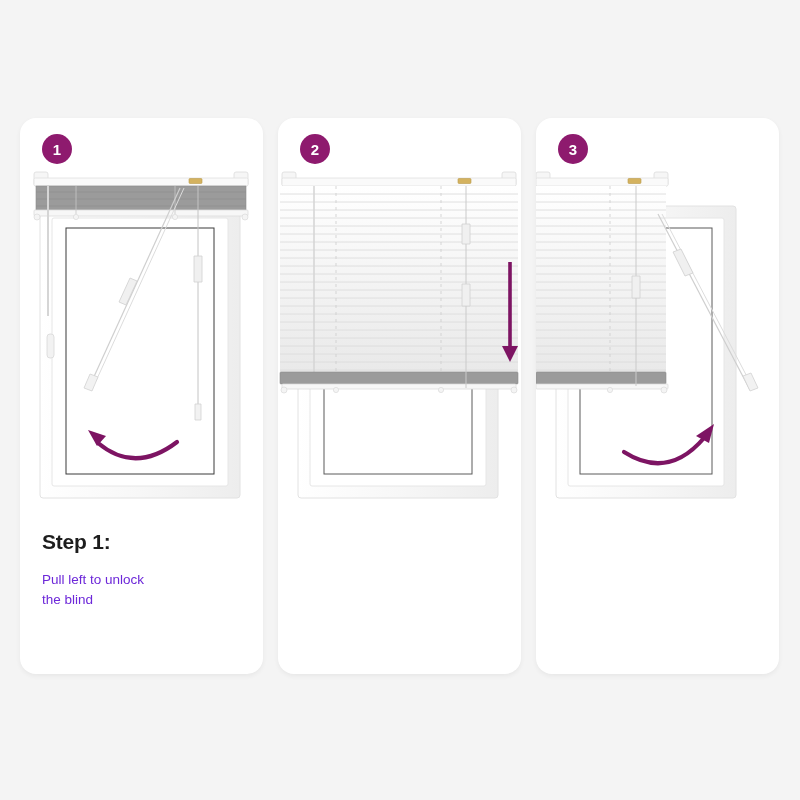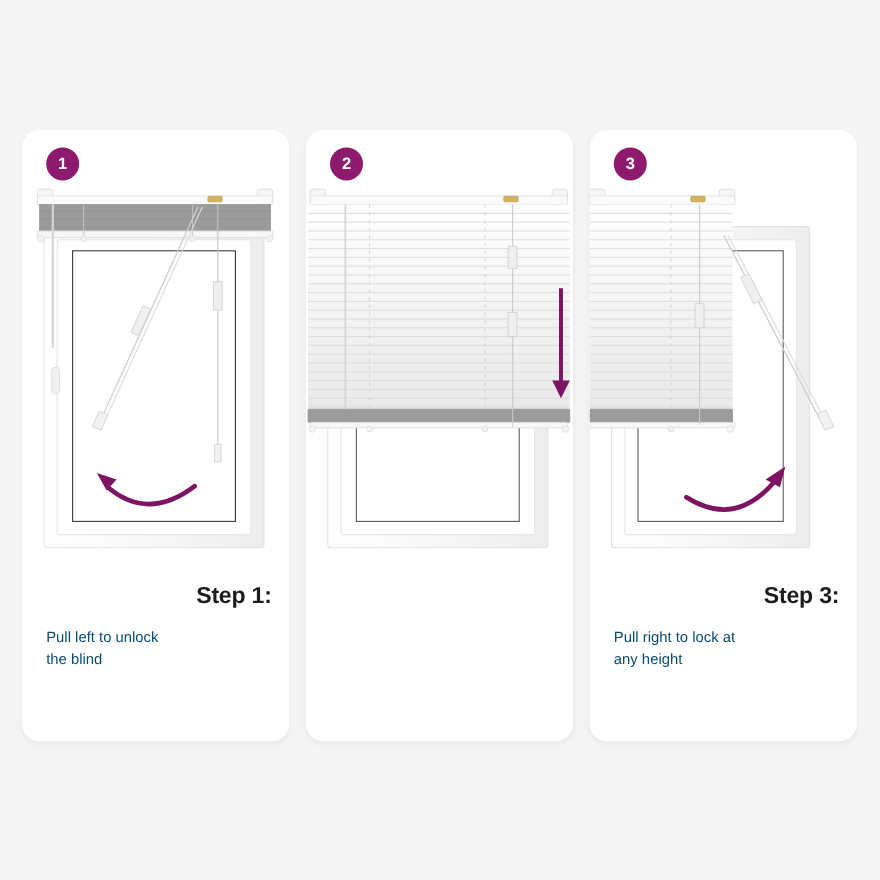--- a/index.html
+++ b/index.html
@@ -28,24 +28,24 @@
     width:30px;height:30px;border-radius:50%;
     display:flex;align-items:center;justify-content:center;
     color:#fff;font-size:15px;font-weight:bold;
     line-height:1;
   }
   .illus{position:absolute;left:0;top:48px;width:243px;height:352px;}
   .illus svg{display:block;width:243px;height:352px;}
   .textblock{position:absolute;left:22px;top:412px;width:205px;}
   .step-title{
     font-size:21px;font-weight:bold;color:#1d1d1d;
-    margin:0 0 16px 0;letter-spacing:-0.2px;text-align:right;
+    margin:0 0 16px 0;letter-spacing:-0.2px;
   }
   .step-desc{
-    font-size:13.5px;color:#0c4a6e;line-height:1.45;
+    font-size:13.5px;color:#6d28d9;line-height:1.45;
     margin:0;white-space:pre-line;
   }
 </style>
 </head>
 <body>
 
 <div id="stage">
 
   <div class="cards">
 
@@ -262,21 +262,16 @@
           <line x1="122" y1="48" x2="214" y2="224" stroke="#cfcfcf" stroke-width="1.2"></line>
           <line x1="126" y1="48" x2="218" y2="224" stroke="#dcdcdc" stroke-width="1"></line>
           <path d="M137 86 l8 -3 l12 24 l-8 3 z" fill="#f0f0f0" stroke="#cfcfcf" stroke-width="0.8"></path>
           <path d="M207 210 l8 -3 l7 15 l-8 3 z" fill="#f2f2f2" stroke="#d2d2d2" stroke-width="0.8"></path>
 
           <path d="M88 286 Q132 314 168 272" fill="none" stroke="#7d1463" stroke-width="4.2" stroke-linecap="round"></path>
           <path d="M178 258 l-5 19 l-13 -7 z" fill="#7d1463"></path>
         </svg>
       </div>
 
-      <div class="textblock">
-        <p class="step-title">Step 3:</p>
-        <p class="step-desc">Pull right to lock at
-any height</p>
-      </div>
     </div>
 
   </div>
 </div>
 
 </body></html>

